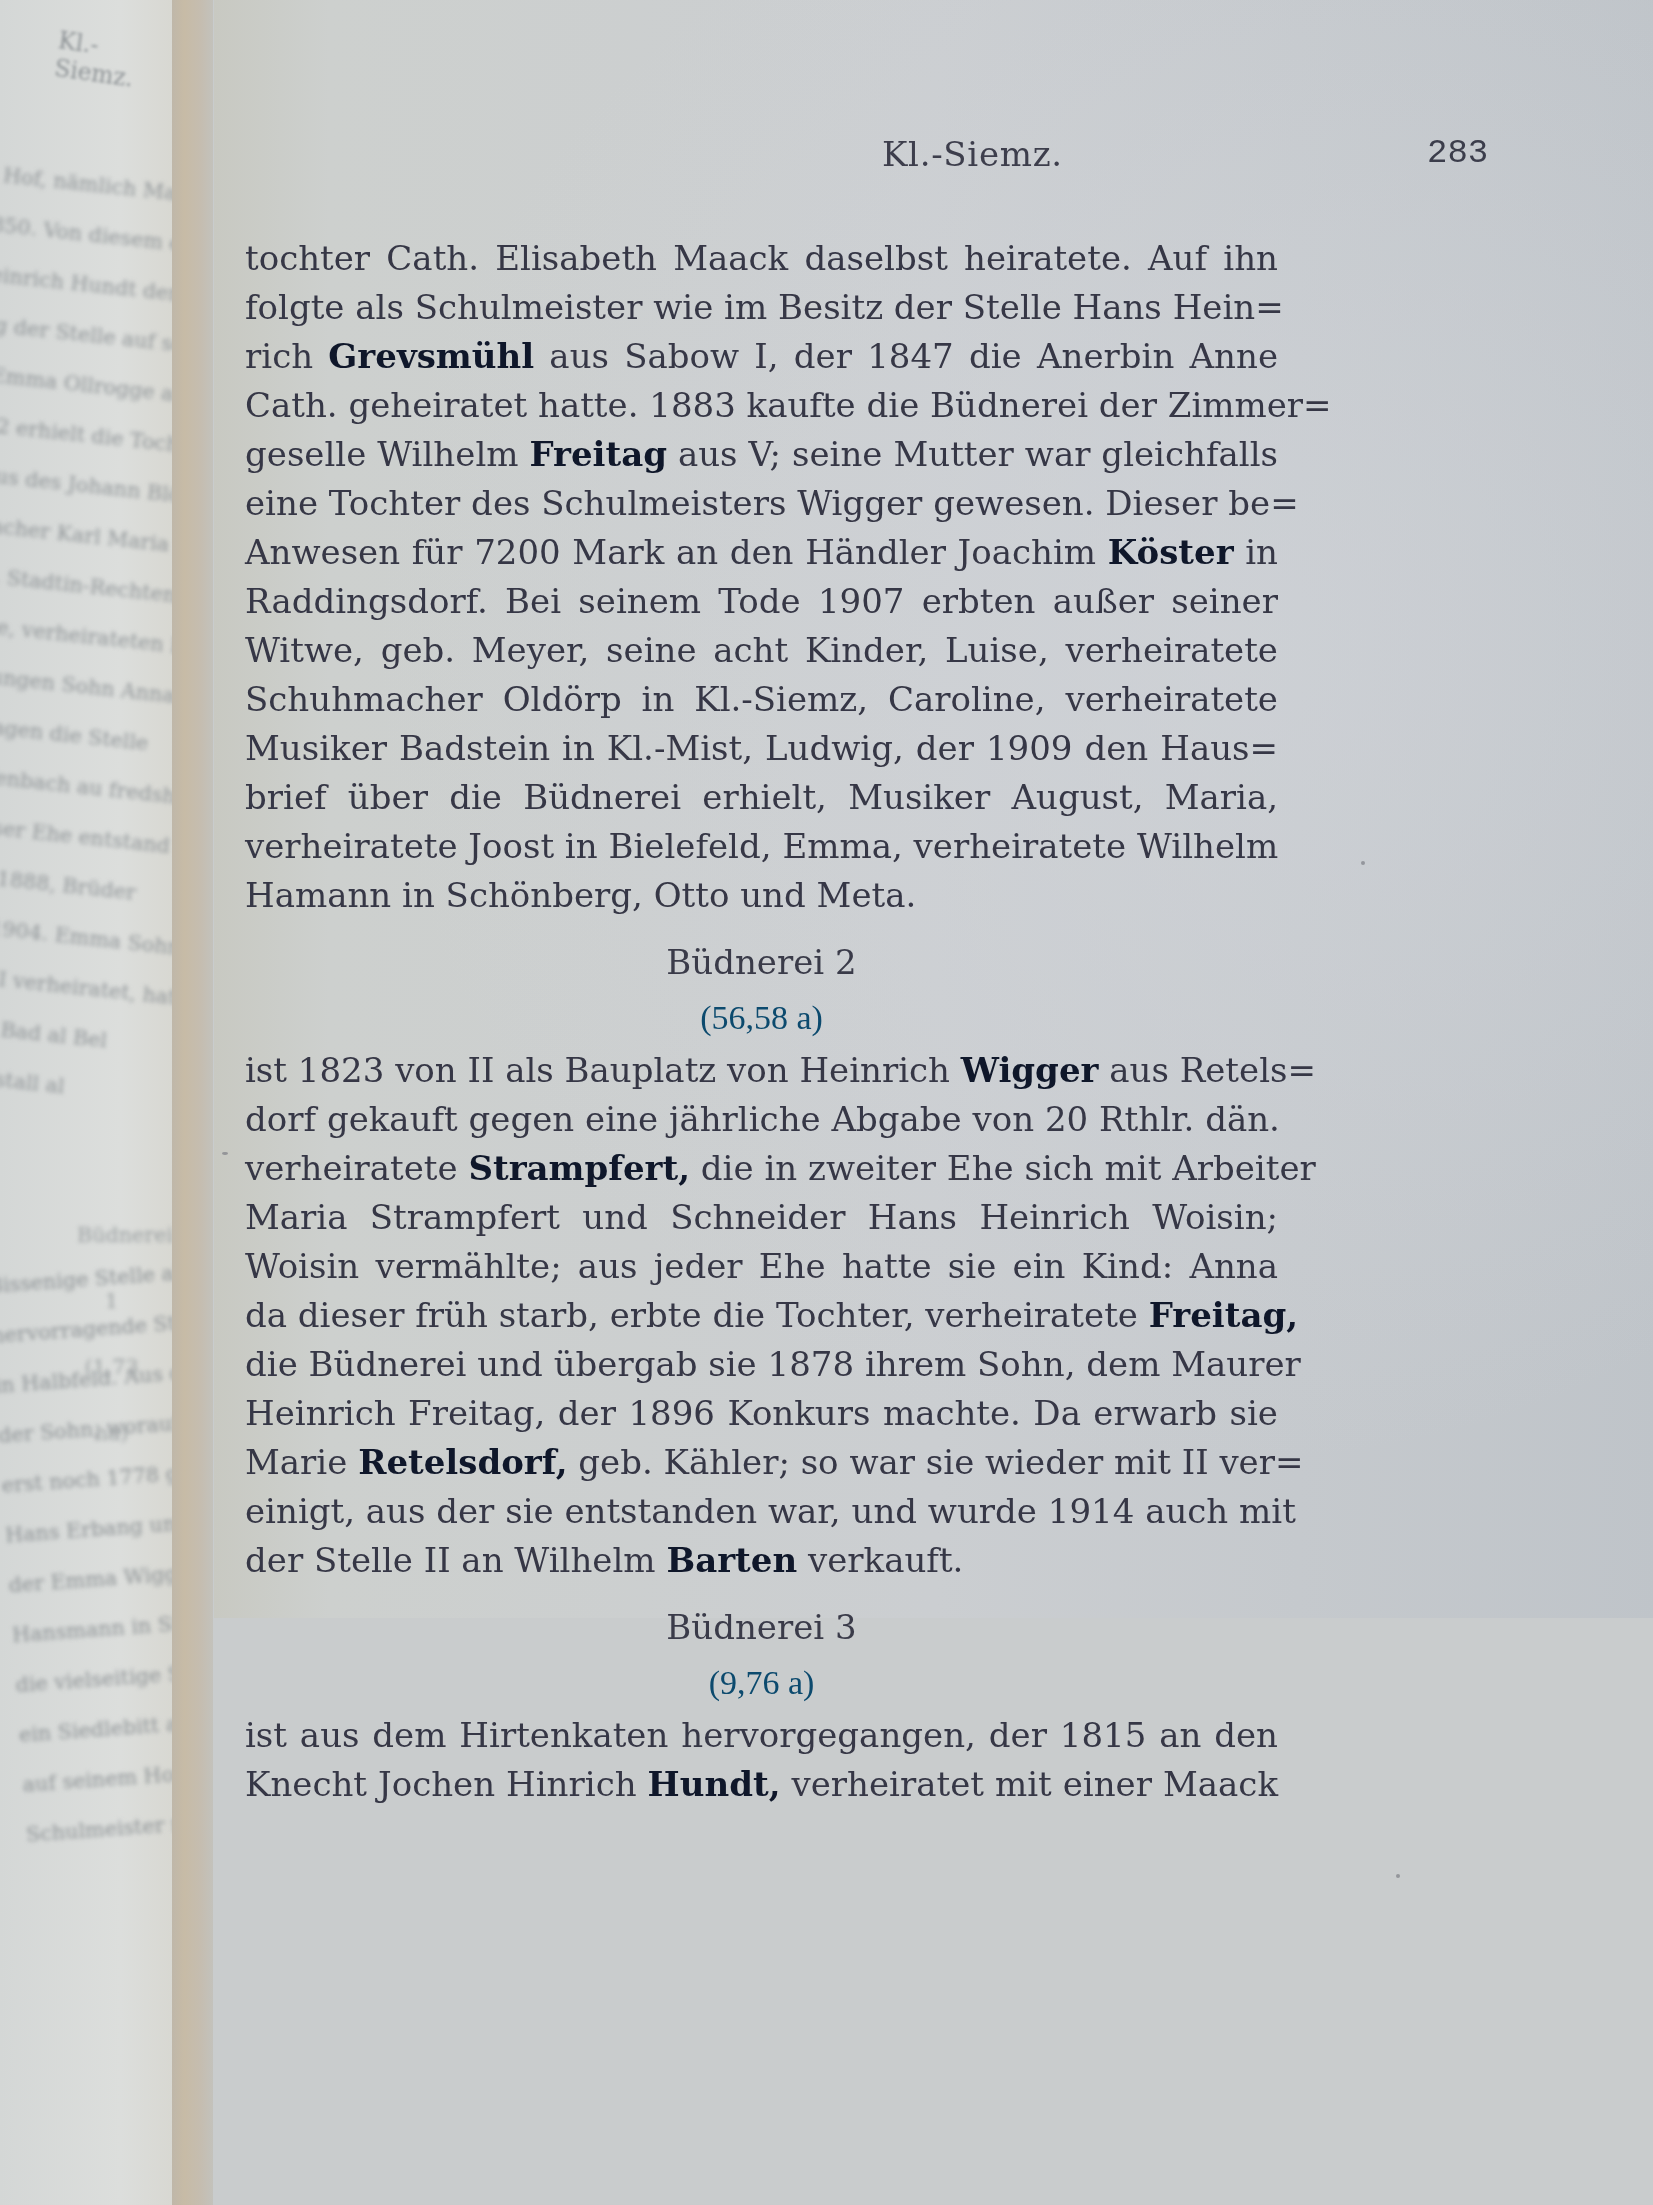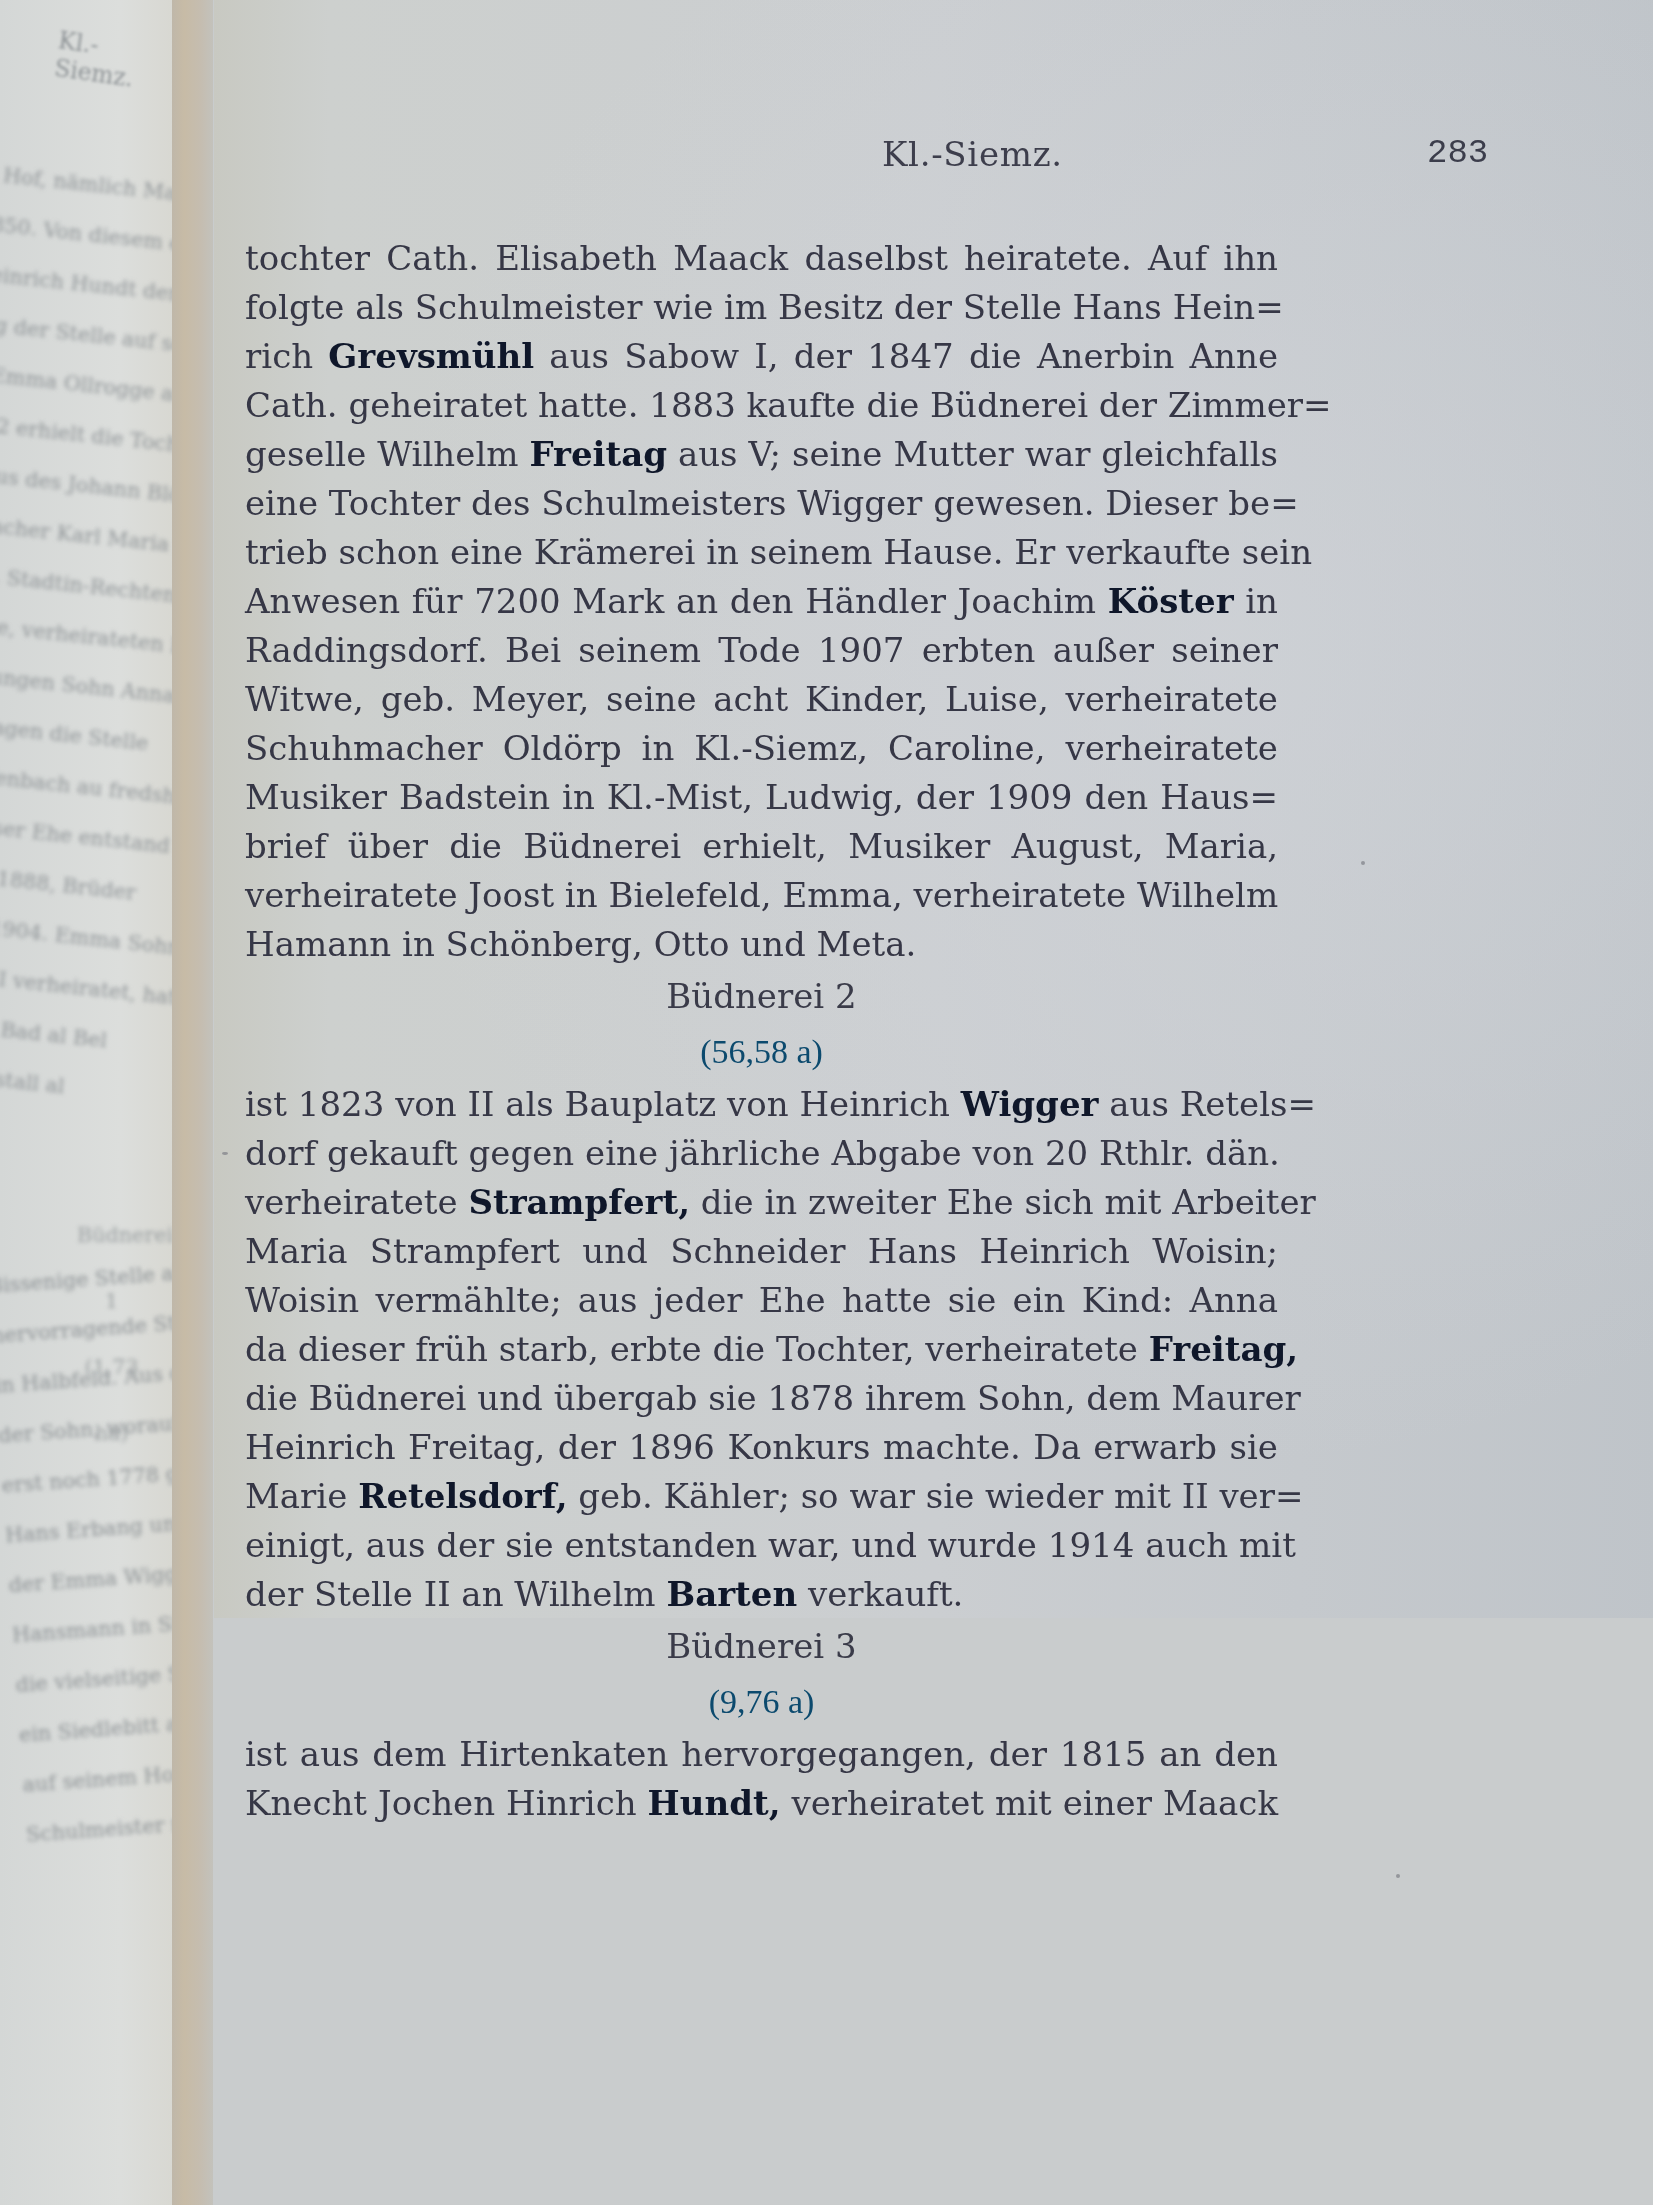--- a/index.html
+++ b/index.html
@@ -136,20 +136,21 @@
     .line b {
       font-weight: bold;
       color: #0f172a;
     }
     .section-heading {
       text-align: center;
       font-size: 34px;
       height: 55px;
       line-height: 55px;
       color: #3a3b49;
+      margin-top: 15px;
       text-align-last: center;
     }
     .section-area {
       text-align: left;
       font-family: "Liberation Serif", serif;
       font-size: 34px;
       height: 56px;
       line-height: 56px;
       color: #0c4a6e;
       text-align-last: center;
@@ -222,21 +223,20 @@
 </div>
 
 <div class="text-block">
   <div id="para-1">
       <div class="line"><span>tochter Cath. Elisabeth Maack daselbst heiratete.  Auf ihn</span></div>
       <div class="line"><span>folgte als Schulmeister wie im Besitz der Stelle Hans Hein=</span></div>
       <div class="line"><span>rich </span><b>Grevsmühl</b><span> aus Sabow I, der 1847 die Anerbin Anne</span></div>
       <div class="line"><span>Cath. geheiratet hatte.  1883 kaufte die Büdnerei der Zimmer=</span></div>
       <div class="line"><span>geselle Wilhelm </span><b>Freitag</b><span> aus V; seine Mutter war gleichfalls</span></div>
       <div class="line"><span>eine Tochter des Schulmeisters Wigger gewesen.  Dieser be=</span></div>
-      <div class="line"><span>trieb schon eine Krämerei in seinem Hause.  Er verkaufte sein</span></div>
       <div class="line"><span>Anwesen für 7200 Mark an den Händler Joachim </span><b>Köster</b><span> in</span></div>
       <div class="line"><span>Raddingsdorf.  Bei seinem Tode 1907 erbten außer seiner</span></div>
       <div class="line"><span>Witwe, geb. Meyer, seine acht Kinder, Luise, verheiratete</span></div>
       <div class="line"><span>Schuhmacher Oldörp in Kl.-Siemz, Caroline, verheiratete</span></div>
       <div class="line"><span>Musiker Badstein in Kl.-Mist, Ludwig, der 1909 den Haus=</span></div>
       <div class="line"><span>brief über die Büdnerei erhielt, Musiker August, Maria,</span></div>
       <div class="line"><span>verheiratete Joost in Bielefeld, Emma, verheiratete Wilhelm</span></div>
       <div class="line last"><span>Hamann in Schönberg, Otto und Meta.</span></div>
     </div>
 

